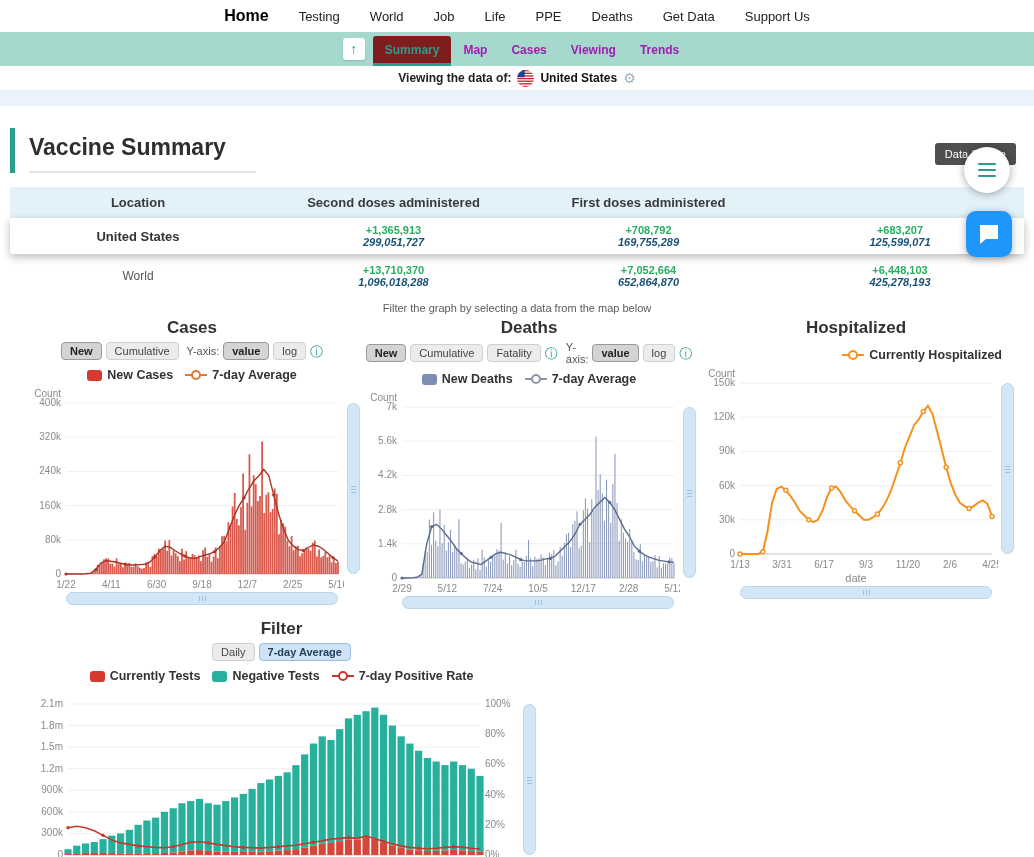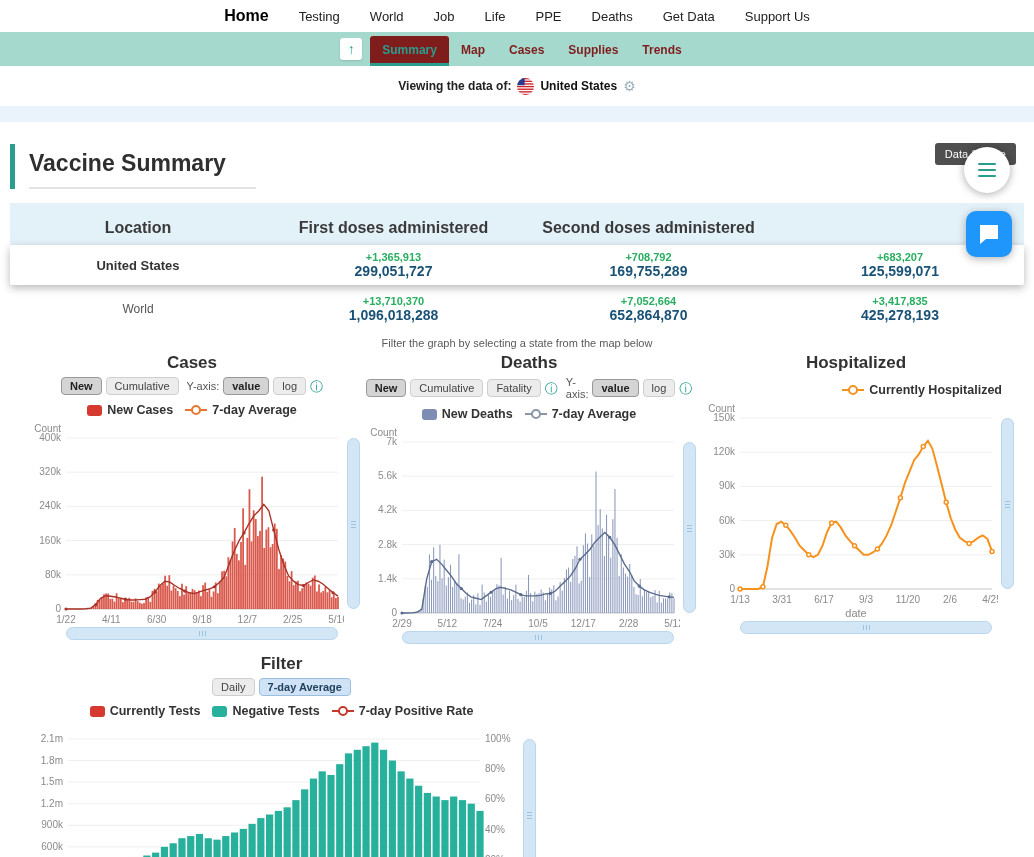--- a/index.html
+++ b/index.html
@@ -9,25 +9,25 @@
   
   .topnav { height:32px; display:flex; align-items:center; justify-content:center; gap:30px; background:#fff; }
   .topnav .nav-item { font-size:13px; color:#222; cursor:pointer; }
   .topnav .nav-item.active { font-size:16px; font-weight:bold; color:#000; }
 
   
   .subnav { height:34px; background:#a6d9ce; display:flex; align-items:flex-end; justify-content:center; }
   .subnav .uparrow { align-self:center; width:22px; height:22px; background:#fff; border-radius:3px;
     color:#2a9d8f; font-weight:bold; font-size:14px; display:flex; align-items:center; justify-content:center;
     margin-right:8px; cursor:pointer; box-shadow:0 1px 2px rgba(0,0,0,.15); }
-  .subnav .tab { font-size:12px; font-weight:bold; color:#7f1d1d; padding:7px 12px 9px; cursor:pointer; }
+  .subnav .tab { font-size:12px; font-weight:bold; color:#a21caf; padding:7px 12px 9px; cursor:pointer; }
   .subnav .tab.active { background:#7f1d1d; color:#2a9d8f; border-bottom:3px solid #2a9d8f; padding-bottom:6px; border-radius:3px 3px 0 0; }
 
   
-  .viewing { height:40px; display:flex; align-items:center; justify-content:center; gap:6px; background:#fff; }
+  .viewing { height:24px; display:flex; align-items:center; justify-content:center; gap:6px; background:#fff; }
   .viewing .v-prefix { font-size:12px; font-weight:bold; color:#222; }
   .viewing .v-loc { font-size:12px; font-weight:bold; color:#111; }
   .viewing .gear { color:#9ab0bd; font-size:14px; cursor:pointer; }
   .band { height:16px; background:#eaf3fb; }
 
   
   .data-source-btn { position:absolute; top:143px; right:18px; background:#4f4f4f; color:#fff;
     font-size:11px; padding:5px 10px; border-radius:3px; z-index:5; cursor:pointer; }
   .fab-menu { position:absolute; top:147px; right:24px; width:46px; height:46px; border-radius:50%;
     background:#fff; box-shadow:0 1px 8px rgba(0,0,0,.35); z-index:10; display:flex; align-items:center; justify-content:center; cursor:pointer; }
@@ -40,30 +40,30 @@
   .content { padding:0 10px; }
   .section-head { display:flex; align-items:stretch; margin-top:22px; }
   .section-head .accent { width:5px; background:#2a9d8f; margin-right:14px; }
   .page-title { font-size:23px; font-weight:bold; color:#2f2f2f; padding:6px 30px 10px 0;
     border-bottom:2px solid #e2e2e2; min-width:190px; }
 
   
   .vx-table { margin-top:14px; }
   .thead, .trow { display:grid; grid-template-columns:256px 255px 255px 248px; }
   .thead { background:#e3f1f8; }
-  .th { font-size:16px; font-weight:bold; color:#3a3a3a; text-align:center; padding:8px 4px; cursor:pointer;margin-top:8px; }
+  .th { font-size:13px; font-weight:bold; color:#3a3a3a; text-align:center; padding:8px 4px; cursor:pointer; }
   .th.green { background:#a2e8c6; }
   .trow { padding:6px 0; align-items:center; cursor:pointer; }
   .trow.us { background:#fff; box-shadow:0 3px 9px rgba(0,0,0,.28); border-radius:2px; position:relative; z-index:2; }
   .trow.world { margin-top:4px; }
   .loc { text-align:center; font-size:12px; color:#555; }
   .trow.us .loc { font-weight:bold; font-size:13px; color:#333; }
   .val { text-align:center; }
   .chg { color:#27ae60; font-size:11px; font-weight:bold; }
-  .tot { color:#1a5276; font-size:14px; font-weight:bold; }
+  .tot { color:#1a5276; font-size:11px; font-weight:bold;font-style:italic; }
 
   .filter-note { text-align:center; font-size:11px; color:#5a5a5a; margin:8px 0 4px; }
 
   
   .charts-row { display:flex; justify-content:space-between; padding:0 14px; }
   .chart-box { display:flex; flex-direction:column; }
   .chart-title { font-size:17px; font-weight:bold; color:#323232; text-align:center; }
   .ctrl-row { display:flex; align-items:center; justify-content:center; gap:4px; margin:3px 6px; min-height:20px; }
   .pill { background:#ececec; border:1px solid #cfcfcf; border-radius:4px; padding:2px 8px;
     font-size:11px; color:#444; cursor:pointer; }
@@ -103,21 +103,21 @@
   <span class="nav-item">Deaths</span>
   <span class="nav-item">Get Data</span>
   <span class="nav-item">Support Us</span>
 </div>
 
 <div class="subnav">
   <span class="uparrow">↑</span>
   <span class="tab active">Summary</span>
   <span class="tab">Map</span>
   <span class="tab">Cases</span>
-  <span class="tab">Supplies</span>
+  <span class="tab">Viewing</span>
   <span class="tab">Trends</span>
 </div>
 
 <div class="viewing">
   <span class="v-prefix">Viewing the data of:</span>
   <svg width="17" height="17" viewBox="0 0 20 20">
     <defs>
         <clipPath id="fc">
           <circle cx="10" cy="10" r="10"></circle>
         </clipPath>
@@ -156,22 +156,22 @@
 <div class="content">
 
   <div class="section-head">
     <div class="accent"></div>
     <h1 class="page-title">Vaccine Summary</h1>
   </div>
 
   <div class="vx-table">
     <div class="thead">
       <div class="th">Location</div>
+      <div class="th">Second doses administered</div>
       <div class="th">First doses administered</div>
-      <div class="th">Second doses administered</div>
     </div>
     <div class="trow us">
       <div class="loc">United States</div>
       <div class="val">
         <div class="chg">+1,365,913</div>
         <div class="tot">299,051,727</div>
       </div>
       <div class="val">
         <div class="chg">+708,792</div>
         <div class="tot">169,755,289</div>
@@ -185,27 +185,27 @@
       <div class="loc">World</div>
       <div class="val">
         <div class="chg">+13,710,370</div>
         <div class="tot">1,096,018,288</div>
       </div>
       <div class="val">
         <div class="chg">+7,052,664</div>
         <div class="tot">652,864,870</div>
       </div>
       <div class="val">
-        <div class="chg">+3,417,835</div>
+        <div class="chg">+6,448,103</div>
         <div class="tot">425,278,193</div>
       </div>
     </div>
   </div>
 
-  <div class="filter-note">Filter the graph by selecting a state from the map below</div>
+  <div class="filter-note">Filter the graph by selecting a data from the map below</div>
 
   <div class="charts-row">
 
     <div class="chart-box" style="width:338px">
       <div class="chart-title">Cases</div>
       <div class="ctrl-row">
         <span class="pill sel">New</span>
         <span class="pill">Cumulative</span>
         <span class="yaxis-label">Y-axis:</span>
         <span class="pill sel">value</span>

